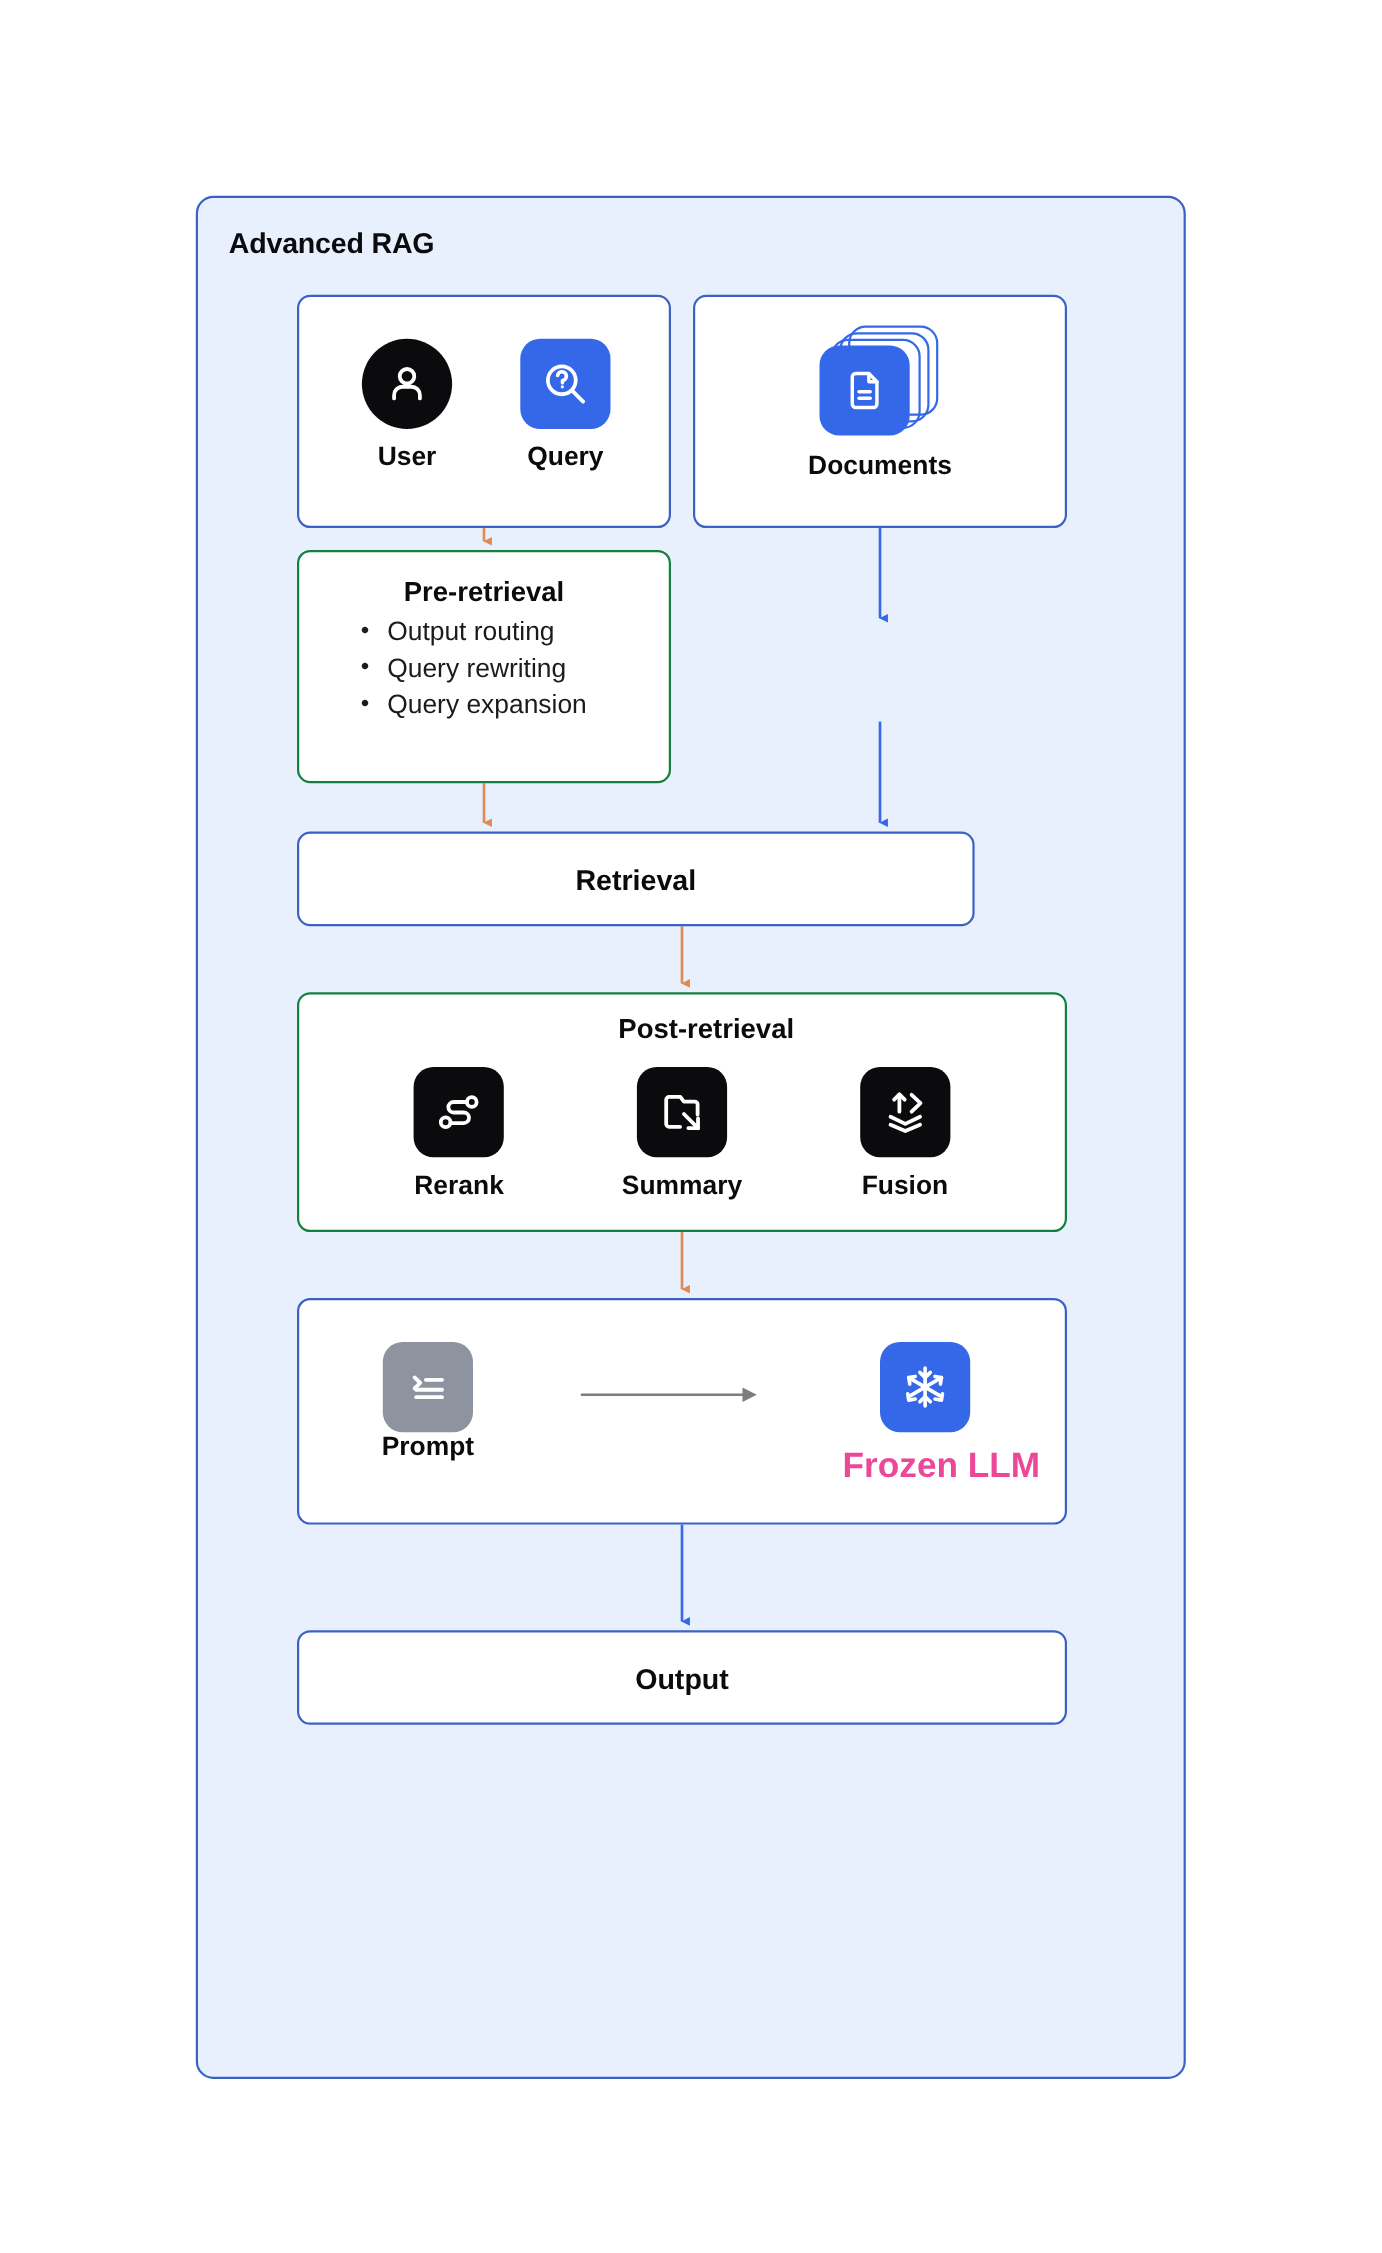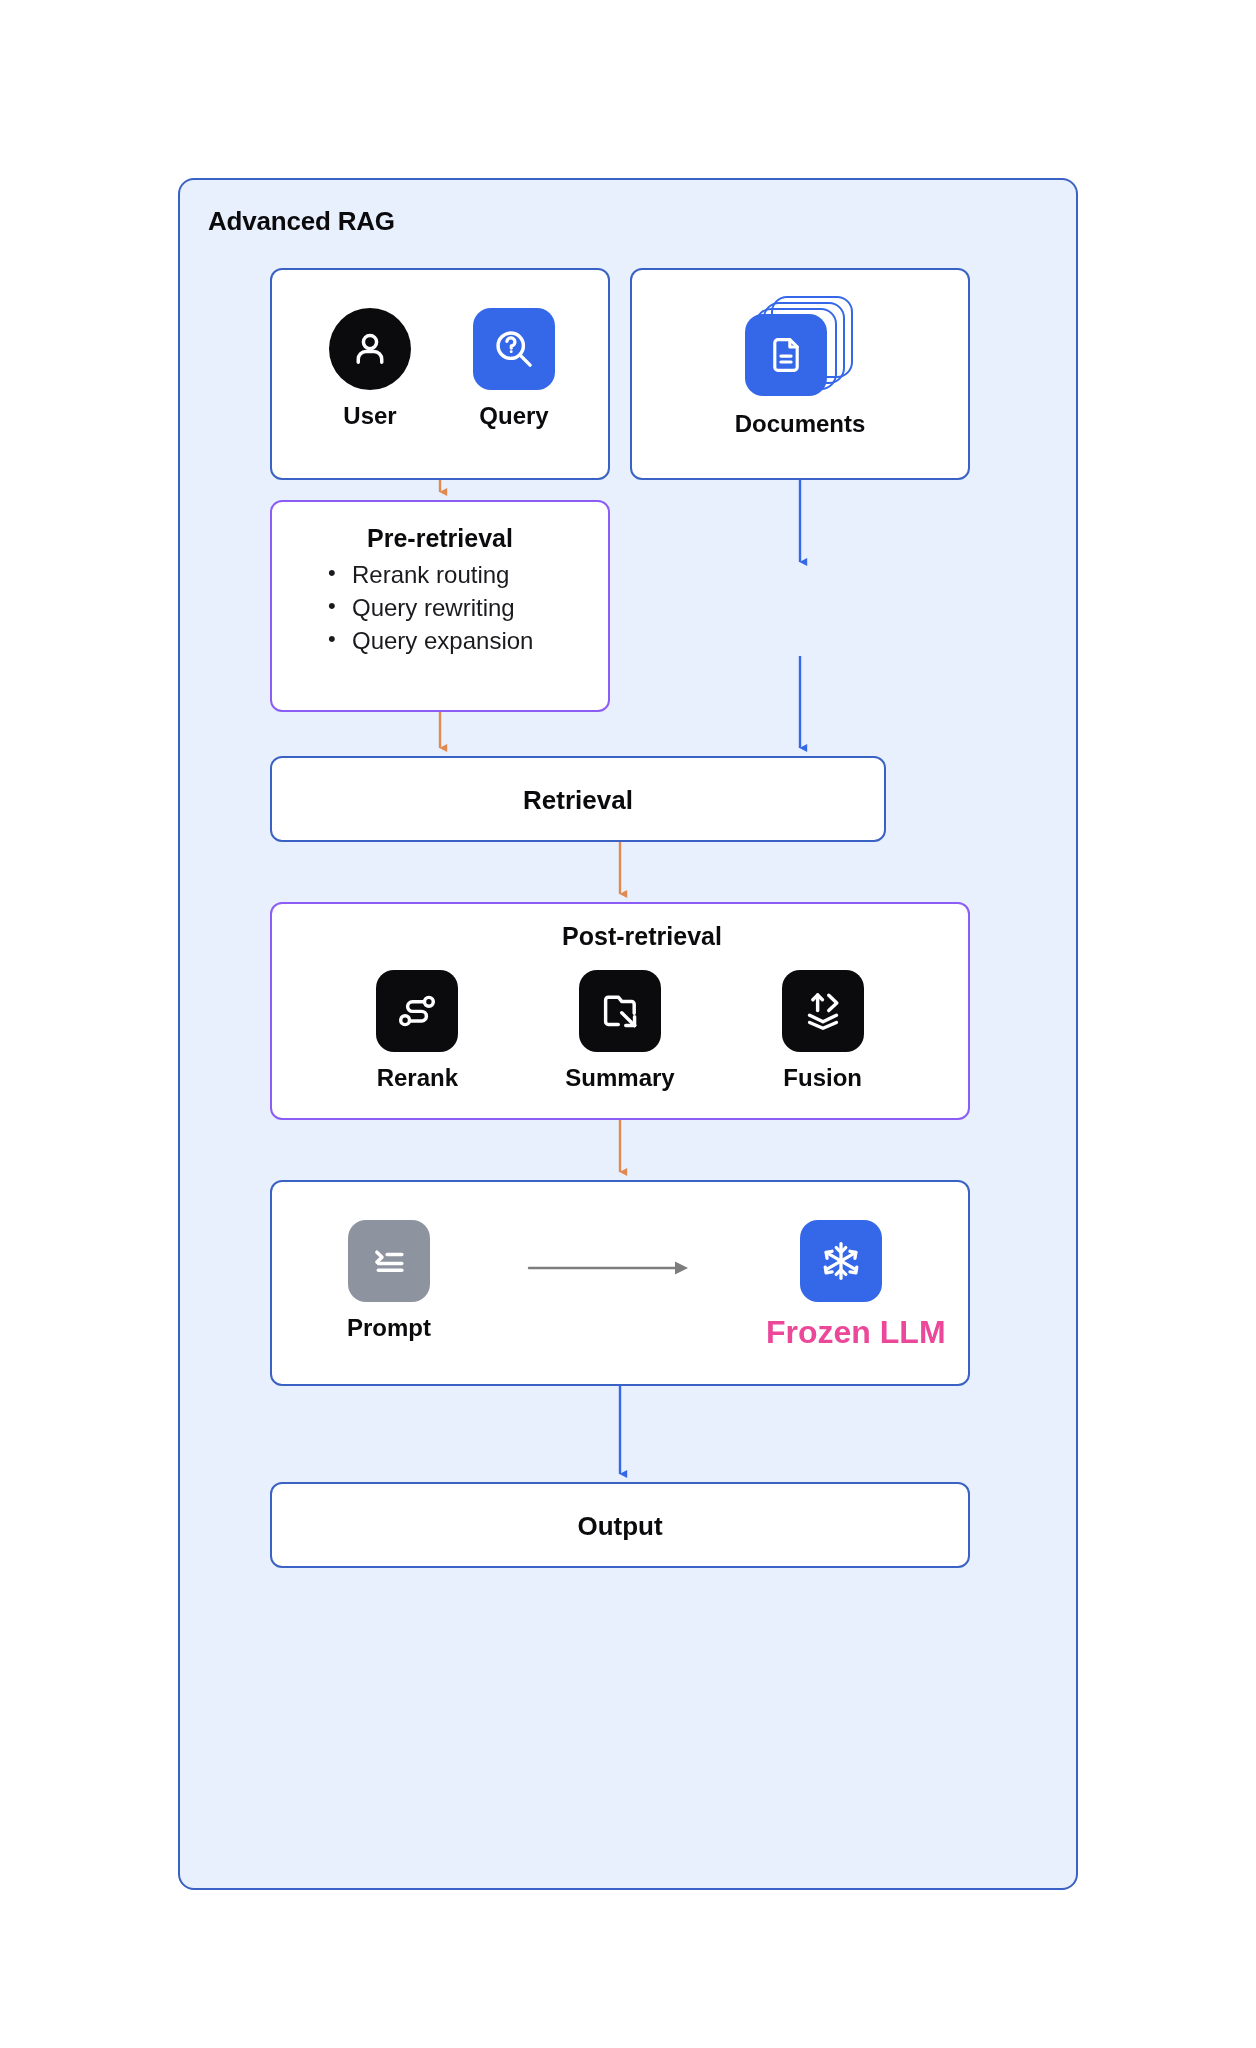--- a/index.html
+++ b/index.html
@@ -39,21 +39,21 @@
   }
 
   
   .node {
     position: absolute;
     background: #ffffff;
     border-radius: 12px;
     box-sizing: border-box;
   }
   .node.blue   { border: 2px solid #3a62c4; }
-  .node.orange { border: 2px solid #8b5cf6; }
+  .node.orange { border: 2px solid #15803d; }
 
   .node-title-center {
     position: absolute;
     left: 0;
     right: 0;
     text-align: center;
     font-size: 26px;
     font-weight: bold;
     color: #0b0b0d;
   }
@@ -339,21 +339,21 @@
           </svg>
         </div>
       </div>
       <div class="cap" style="margin-top:18px; font-size:24px; font-weight:bold; color:#0b0b0d;">Documents</div>
     </div>
   </div>
 
   <div class="node orange" id="box-preretrieval">
     <div class="hd">Pre-retrieval</div>
     <ul>
-      <li>Rerank routing</li>
+      <li>Output routing</li>
       <li>Query rewriting</li>
       <li>Query expansion</li>
     </ul>
   </div>
 
 
   <div class="node blue" id="box-retrieval">
     <div class="node-title-center" style="top:27px;">Retrieval</div>
   </div>
 
@@ -406,21 +406,21 @@
 
       <div style="text-align:center; width:130px;">
         <span class="sq gray">
           <svg width="44" height="44" viewBox="0 0 24 24" fill="none" stroke="#ffffff" stroke-width="1.9" stroke-linecap="round" stroke-linejoin="round">
             <path d="M5.4 7.2 8.2 9.9 5.4 12.6"></path>
             <path d="M11.0 8.4h8.0"></path>
             <path d="M6.2 13.3h12.8"></path>
             <path d="M6.2 17.0h12.8"></path>
           </svg>
         </span>
-        <div style="margin-top:12px; font-size:24px; font-weight:bold; color:#0b0b0d;">Prompt</div>
+        <div style="font-size:24px; font-weight:bold; color:#0b0b0d;">Prompt</div>
       </div>
 
       <div id="gen-arrow">
         <svg width="170" height="20" viewBox="0 0 170 20" fill="none">
           <path d="M4 10 H150" stroke="#7d7d7d" stroke-width="2.4" stroke-linecap="round"></path>
           <path d="M150 3.4 L163 10 L150 16.6 Z" fill="#7d7d7d"></path>
         </svg>
       </div>
 
       <div style="text-align:center; width:150px;">

